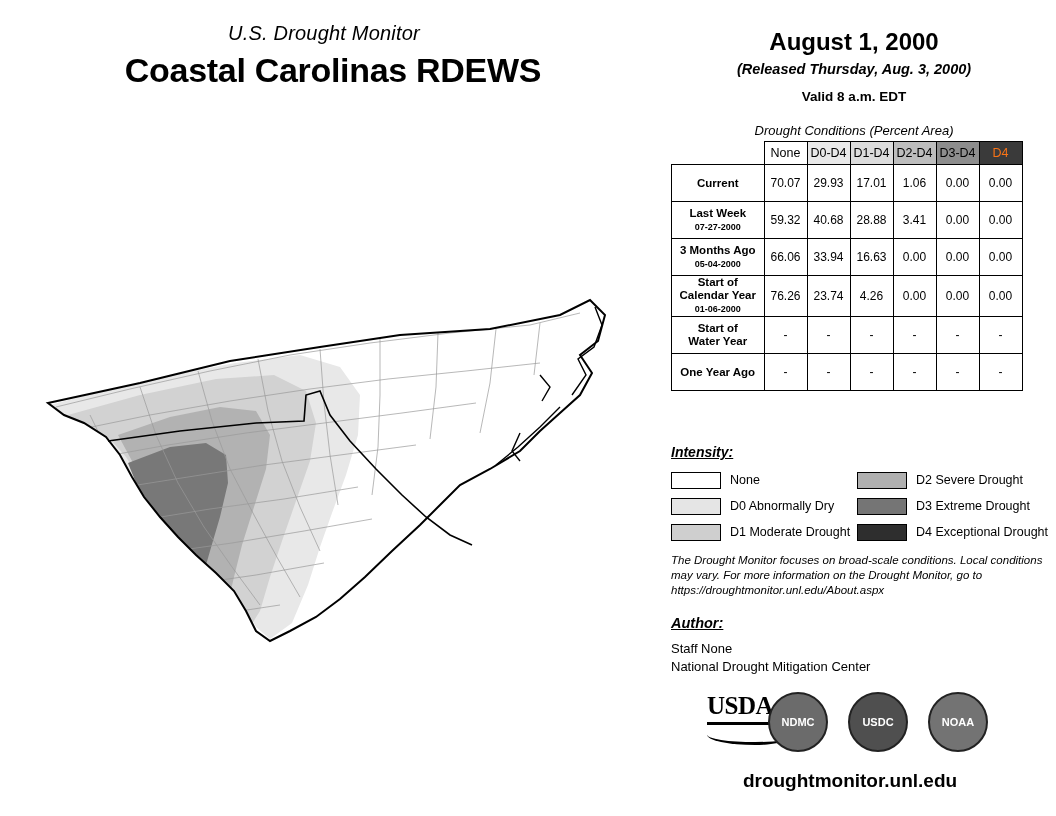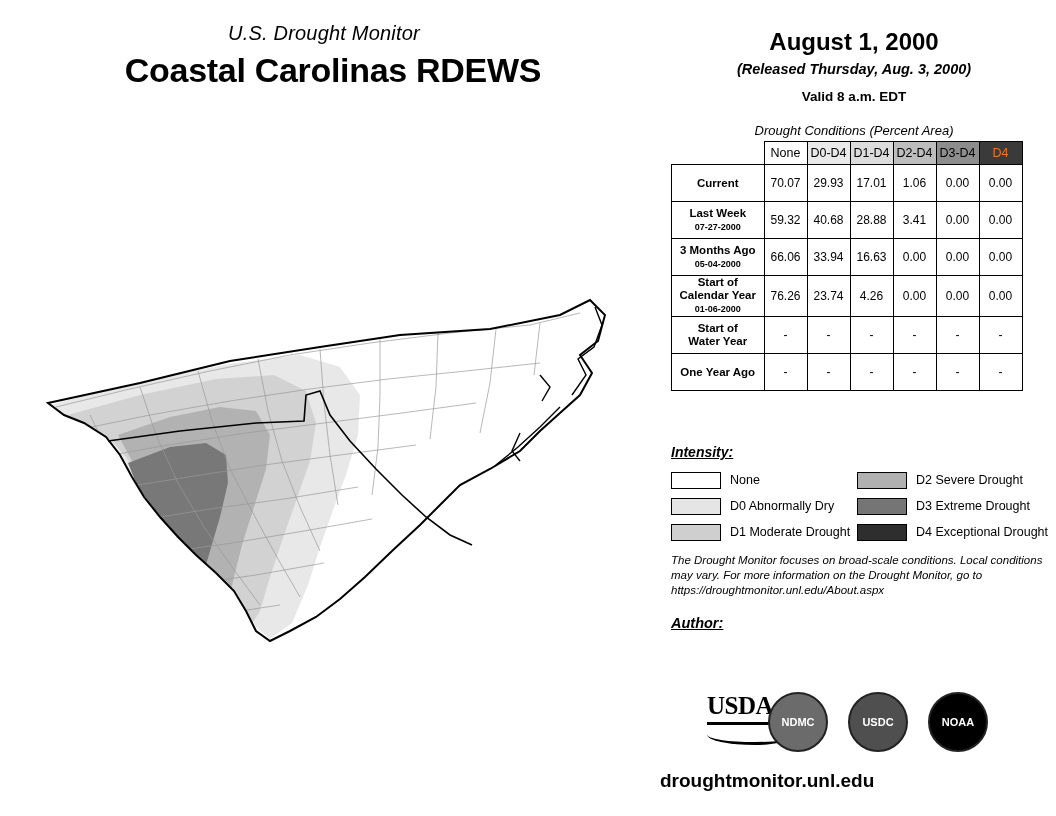--- a/index.html
+++ b/index.html
@@ -238,27 +238,28 @@
     font-weight: bold;
     text-align: center;
     line-height: 12px;
     overflow: hidden;
   }
   .logo-ndmc { left: 108px; }
   .logo-usdc { left: 188px; }
   .logo-noaa { left: 268px; }
   .logo-ndmc .logo-circle { background: #6b6b6b; }
   .logo-usdc .logo-circle { background: #4f4f4f; }
-  .logo-noaa .logo-circle { background: #000000; }
+  .logo-noaa .logo-circle { background: #737373; }
 
   .site-url {
     position: absolute;
     left: 660px;
     top: 770px;
     width: 380px;
+    text-align: center;
     font-size: 19px;
     font-weight: bold;
   }
 
   
   .map {
     position: absolute;
     left: 20px;
     top: 255px;
     width: 630px;
@@ -398,20 +399,24 @@
       <div class="legend-item">
         <span class="swatch" style="background:#2e2e2e"></span>
         <span class="legend-label">D4 Exceptional Drought</span>
       </div>
     </div>
   </div>
 
   <div class="disclaimer">The Drought Monitor focuses on broad-scale conditions. Local conditions may vary. For more information on the Drought Monitor, go to https://droughtmonitor.unl.edu/About.aspx</div>
 
   <div class="author-title">Author:</div>
+  <div class="author-lines">
+    <div>Staff None</div>
+    <div>National Drought Mitigation Center</div>
+  </div>
 
   <div class="logos">
     <div class="logo logo-usda">
       <div class="usda-text">USDA</div>
       <div class="usda-bar"></div>
       <div class="usda-swoosh"></div>
     </div>
     <div class="logo logo-ndmc">
       <div class="logo-circle">NDMC</div>
     </div>

